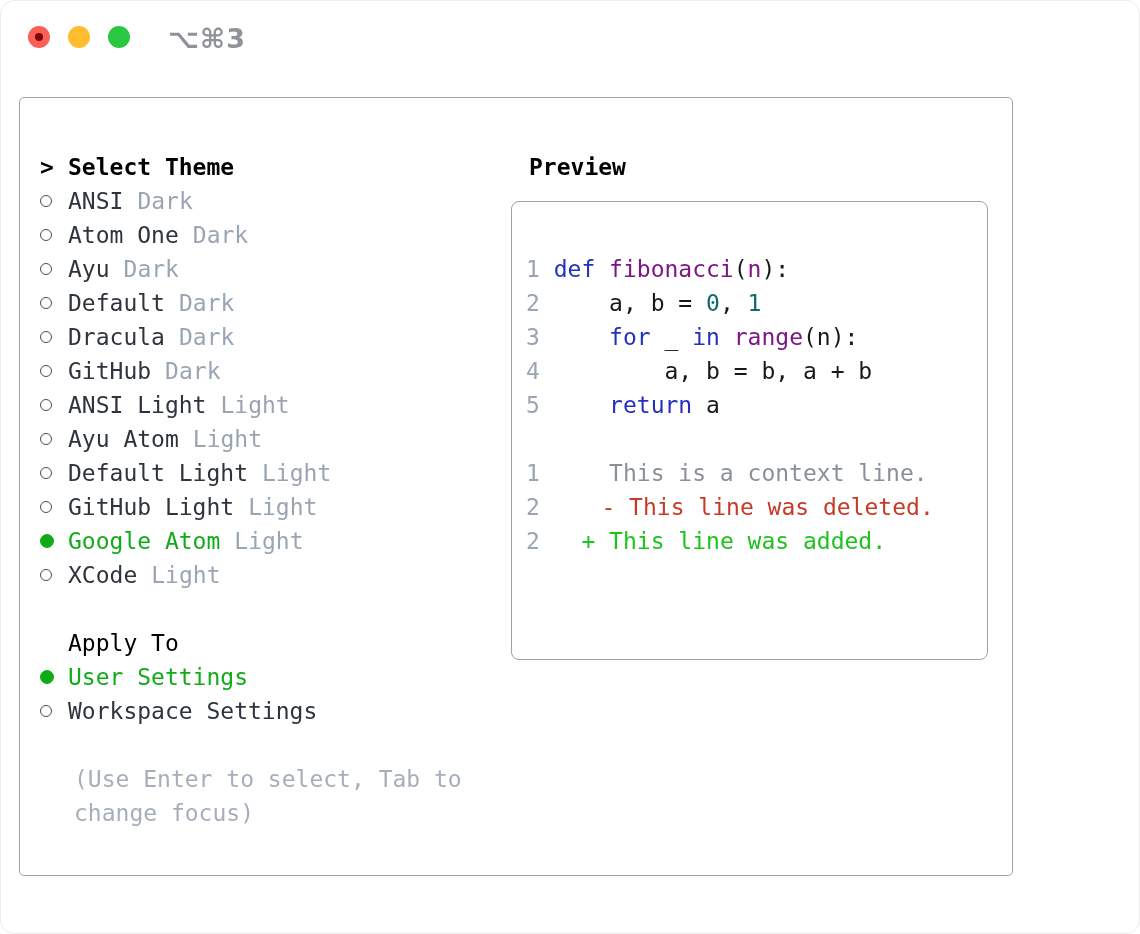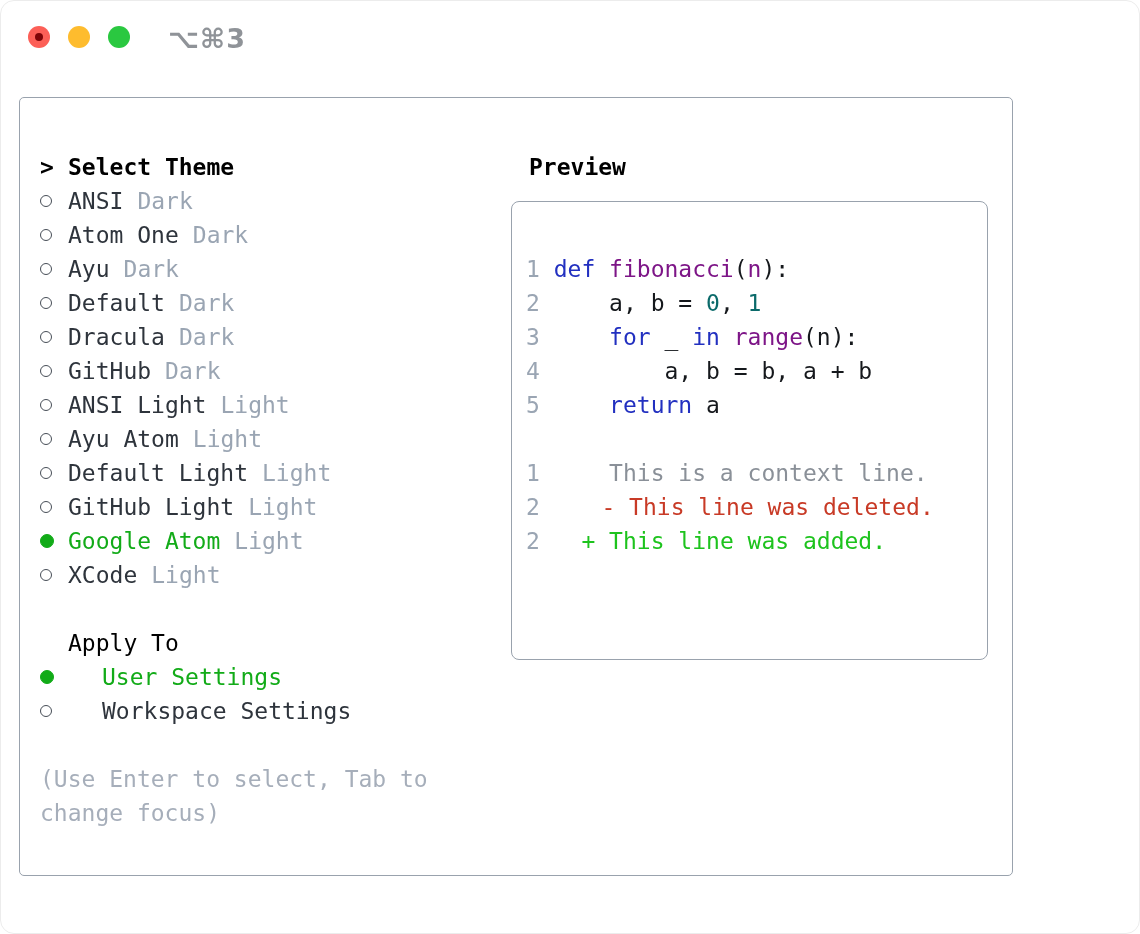--- a/index.html
+++ b/index.html
@@ -29,24 +29,24 @@
   .marker{width:28px;display:flex;align-items:center;flex:0 0 28px;}
   .circle{width:12px;height:12px;border-radius:50%;border:1.5px solid var(--c-circle);box-sizing:border-box;}
   .circle.filled{background:var(--c-green);border-color:var(--c-green);width:14px;height:14px;}
   .hdr-prefix{color:#000;font-weight:bold;}
   .hdr-text{color:#000;font-weight:bold;}
   .theme-name{color:var(--c-item);}
   .row.selected .theme-name{color:var(--c-green);}
   .variant{color:var(--c-muted);margin-left:14px;}
   .apply-block{margin-top:34px;}
   .apply-label{color:#000;padding-left:28px;text-align:center;}
-  .opt-label{color:var(--c-item);margin-left:34px;}
+  .opt-label{color:var(--c-item);}
   .row.selected .opt-label{color:var(--c-green);}
   .hint{margin-top:34px;color:var(--c-hint);}
-  .hint div{height:34px;line-height:34px;white-space:pre;}
+  .hint div{height:34px;line-height:34px;white-space:pre;margin-left:34px;}
   
   .preview-label{position:absolute;left:509px;top:52px;height:34px;line-height:34px;font-size:23px;font-weight:bold;color:#000;}
   .preview-box{
     position:absolute;left:491px;top:103px;width:477px;height:459px;
     border:1.5px solid var(--c-border);border-radius:8px;box-sizing:border-box;
   }
   .code{padding:50px 0 0 14px;font-size:23px;}
   .code-line{height:34px;line-height:34px;white-space:pre;}
   .ln{color:var(--c-muted);}
   .c-kw{color:var(--c-kw);}

